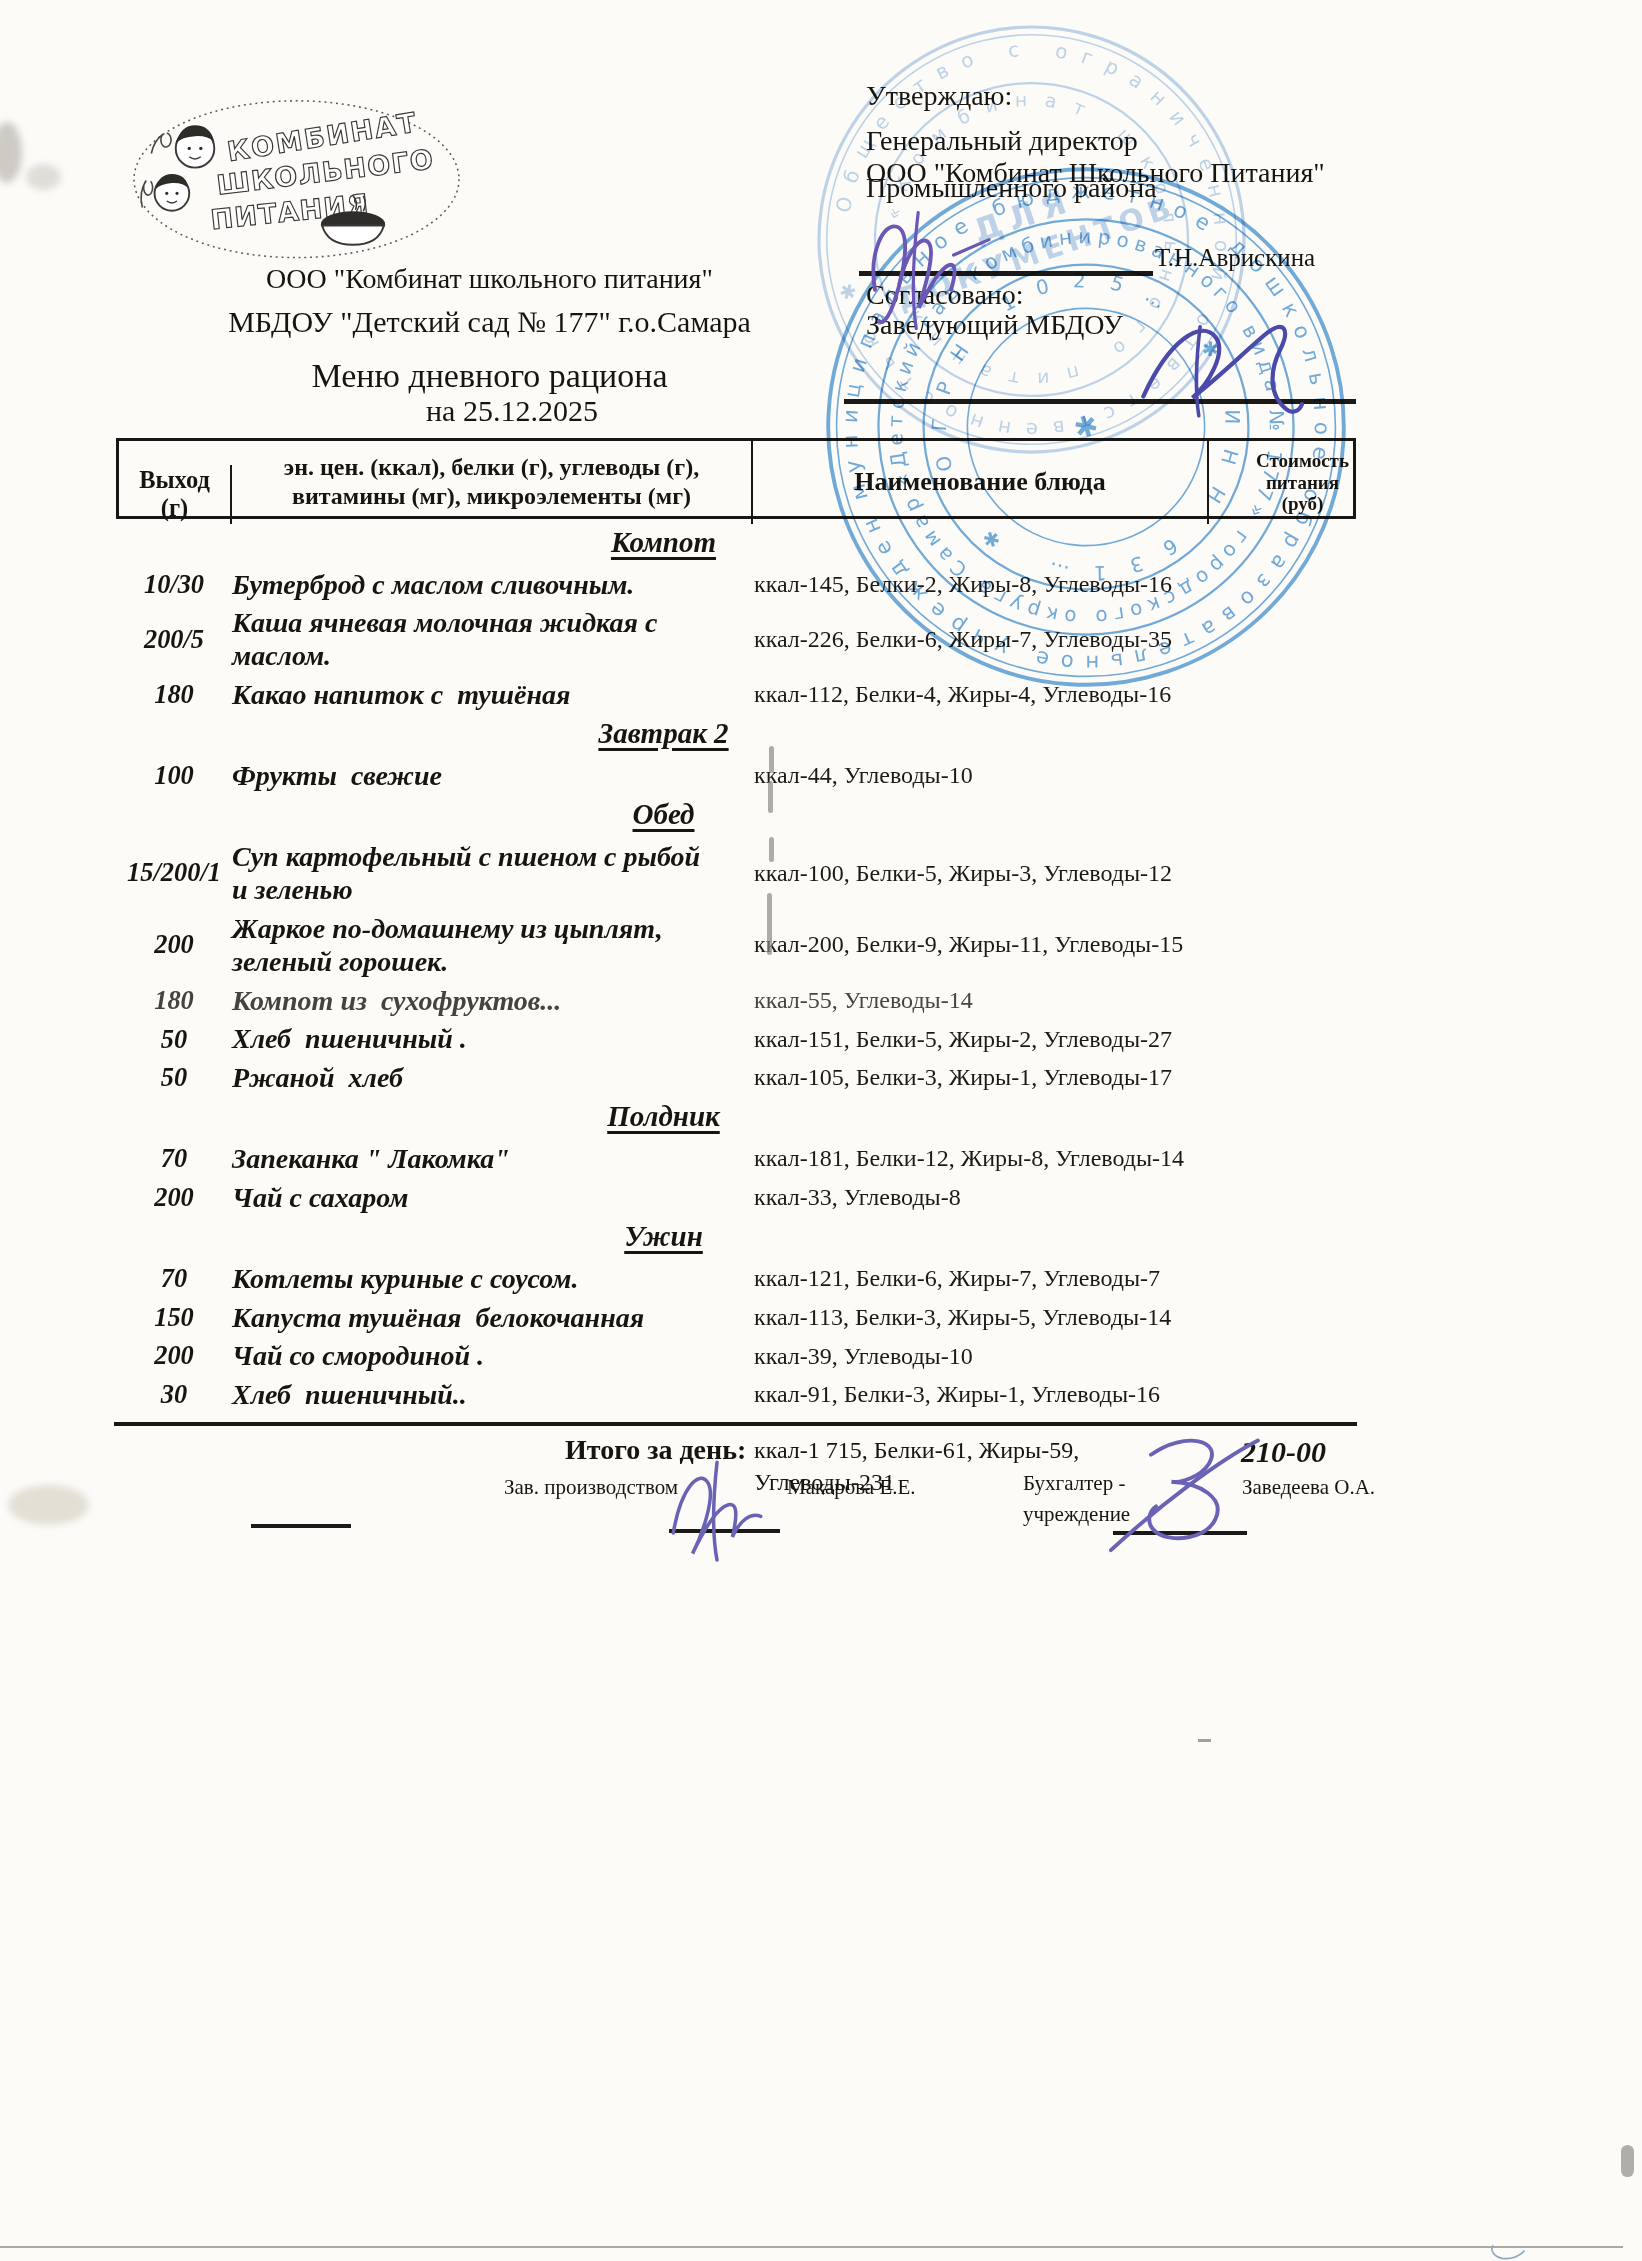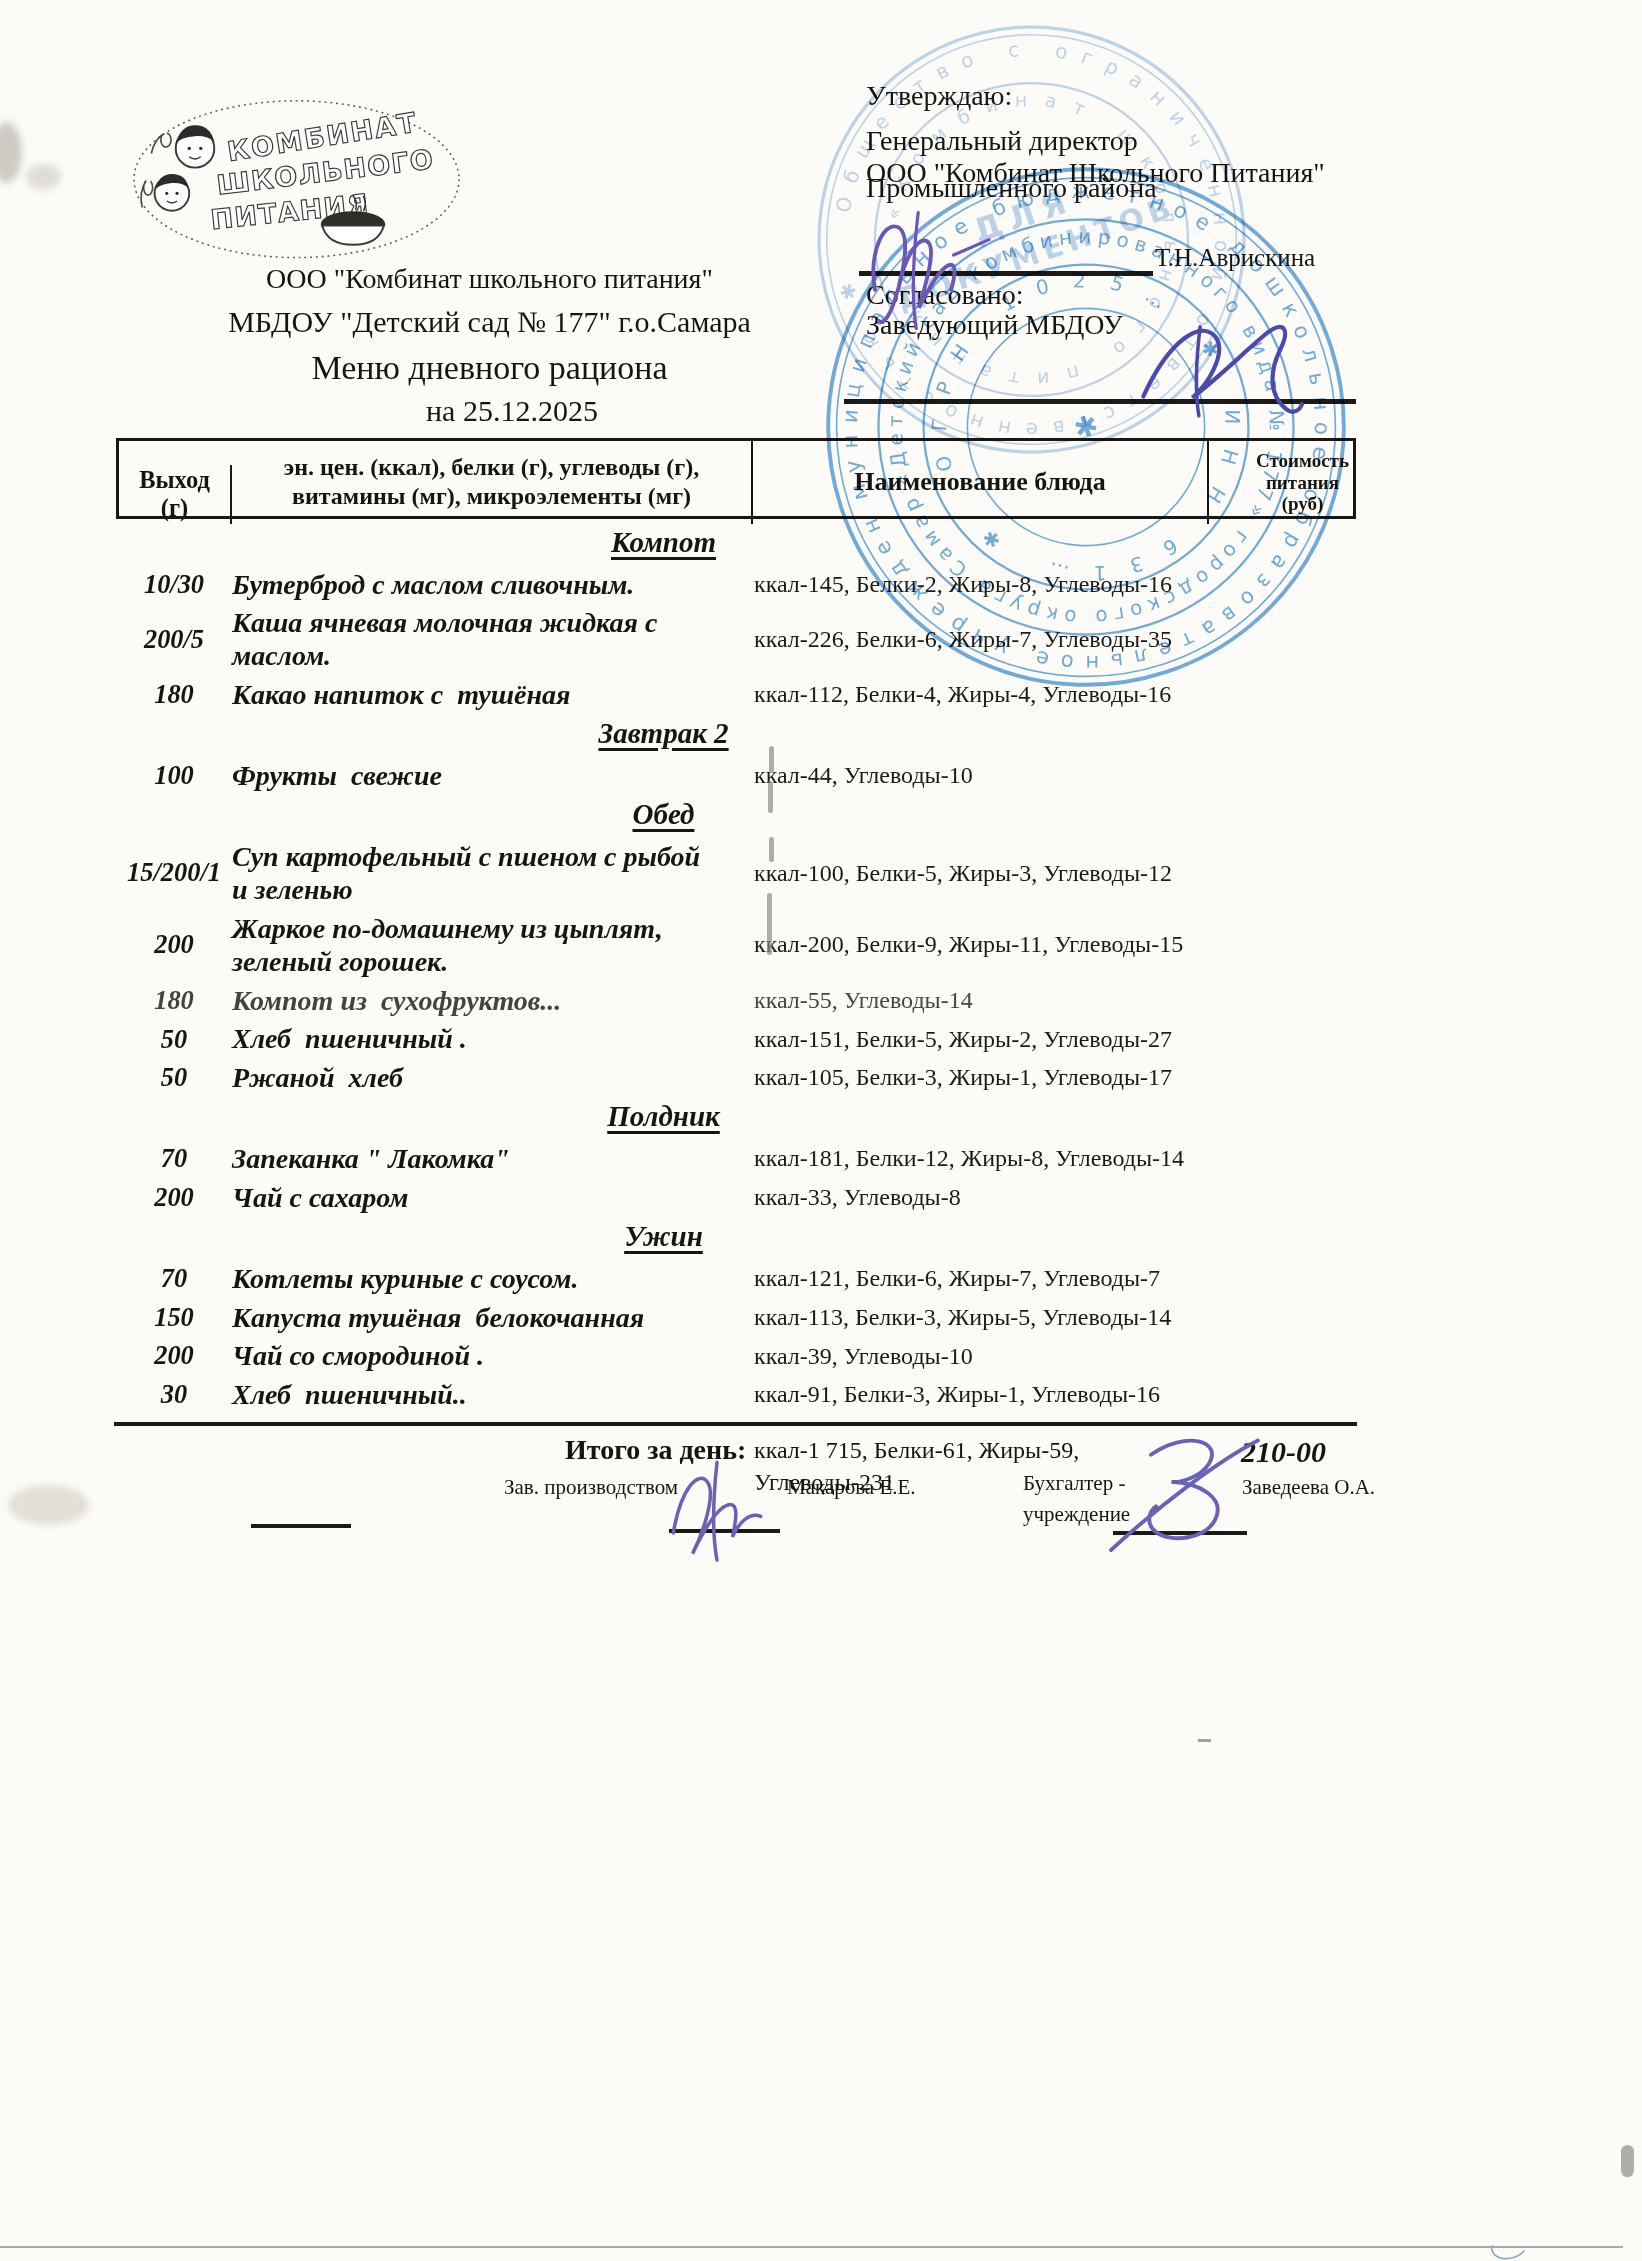--- a/index.html
+++ b/index.html
@@ -3,21 +3,21 @@
 <meta charset="utf-8">
 <style>
   html,body{margin:0;padding:0;background:#fbfaf7;}
   .page{position:relative;width:1643px;height:2261px;background:#fcfbf8;overflow:hidden;
         font-family:"Liberation Serif","DejaVu Serif",serif;color:#171511;}
   .abs{position:absolute;}
   
   .org-block{position:absolute;left:119px;width:741px;text-align:center;}
   .org-line1{top:263px;font-size:28px;}
   .org-line2{top:305px;font-size:30px;}
-  .doc-title{top:349px;font-size:34px;}
+  .doc-title{top:357px;font-size:34px;}
   .doc-date{top:394px;font-size:30px;transform:translateX(22.5px);}
   .approve{position:absolute;left:866px;font-size:28px;line-height:1.12;}
   .small-name{position:absolute;font-size:25px;}
   .sigline{position:absolute;height:4.5px;background:#1b1a18;}
   
   .thead{position:absolute;left:116px;top:438px;width:1240px;height:81px;border:3.2px solid #181715;
          display:grid;grid-template-columns:113px 521px 456px 1fr;box-sizing:border-box;background:transparent;}
   .thead .cell{border-right:2.6px solid #181715;display:flex;align-items:center;justify-content:center;
          text-align:center;font-weight:bold;padding:1.3px 3.9px;box-sizing:border-box;}
   .thead .cell:last-child{border-right:none;}

